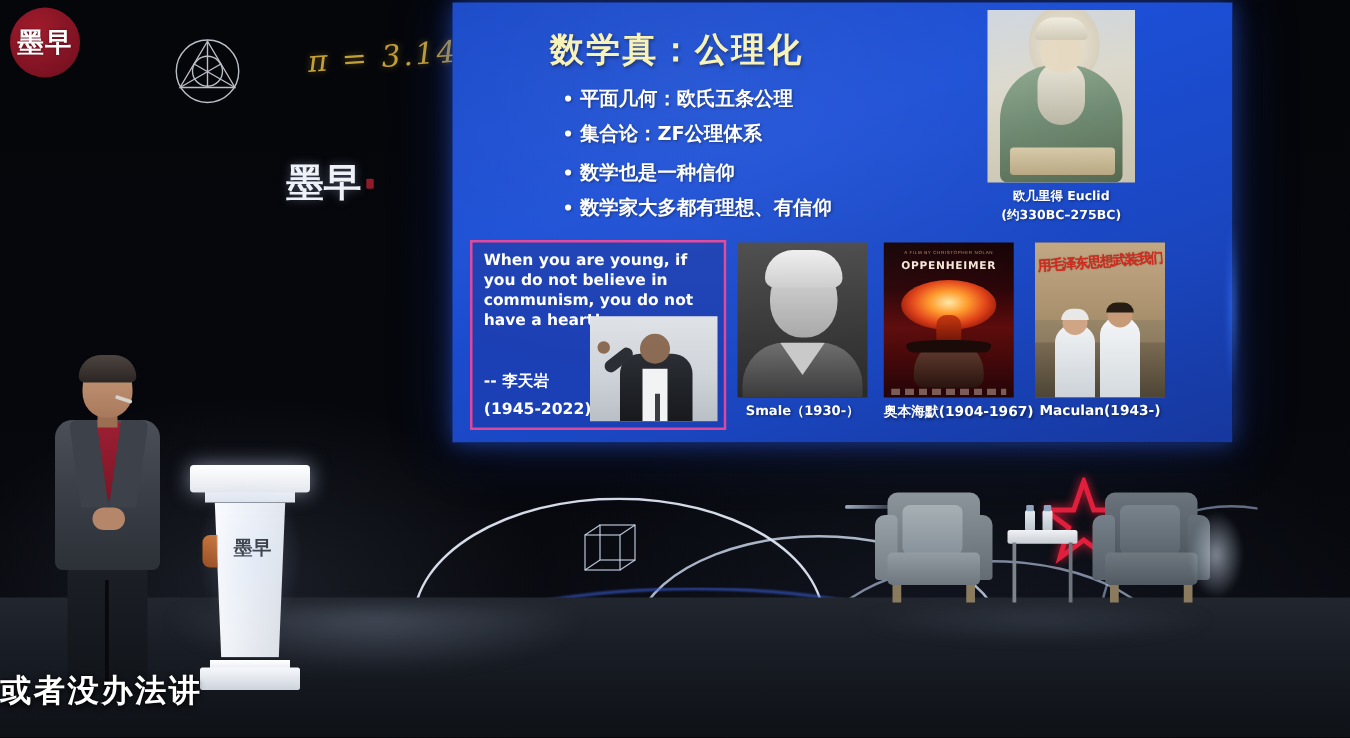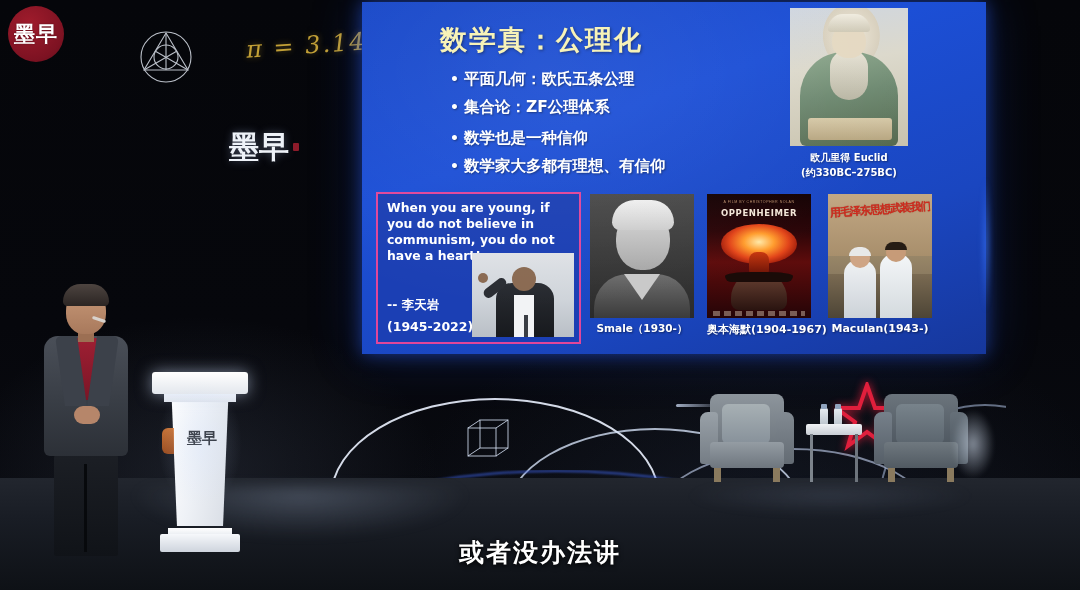--- a/index.html
+++ b/index.html
@@ -358,21 +358,21 @@
 
   .rail { position:absolute; left:676px; top:404px; width:44px; height:3px;
     background:linear-gradient(90deg, rgba(210,225,250,0.75), rgba(210,225,250,0.1));
     border-radius:2px; }
   .portal-glow { position:absolute; left:944px; top:398px; width:58px; height:92px;
     background:radial-gradient(ellipse 30px 48px at 50% 50%, rgba(225,238,255,0.55), transparent 72%);
     filter:blur(2px); }
 
   
   .subtitle {
-    position:absolute; left:0; right:0; top:536px; text-align:center;
+    position:absolute; left:0; right:0; top:536px; text-align:left;
     color:#ffffff; font-size:25px; font-weight:700; letter-spacing:2px;
     font-family:"DejaVu Sans","Liberation Sans",sans-serif;
     text-shadow:0 2px 5px rgba(0,0,0,0.85), 0 0 2px rgba(0,0,0,0.9);
   }
 
   .screen-edge-glow {
     position:absolute; left:978px; top:150px; width:16px; height:190px;
     background:radial-gradient(ellipse 8px 95px at 50% 50%, rgba(60,120,255,0.55), transparent 72%);
     filter:blur(2px);
   }

